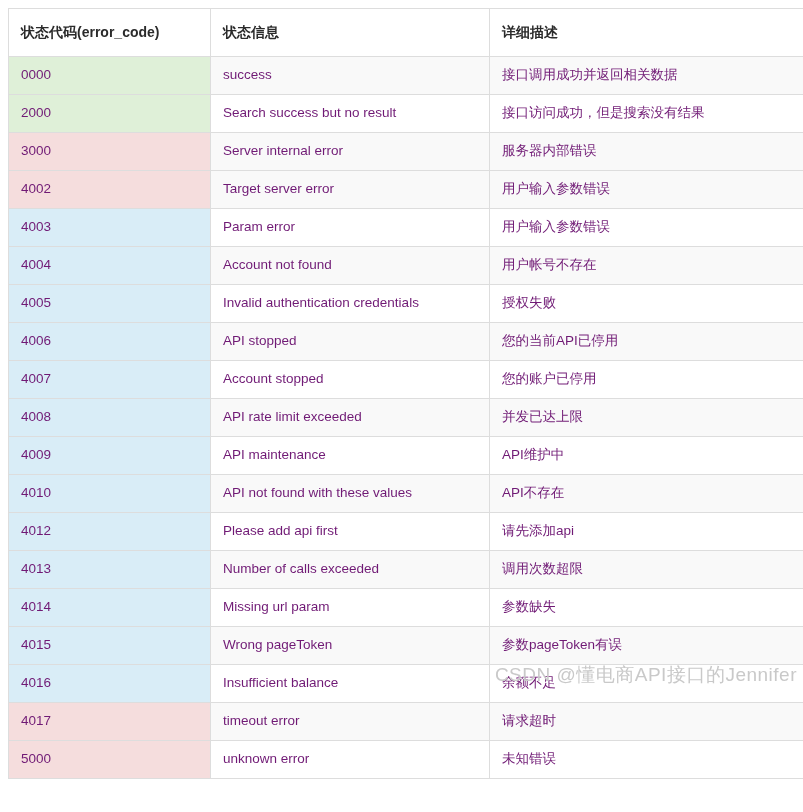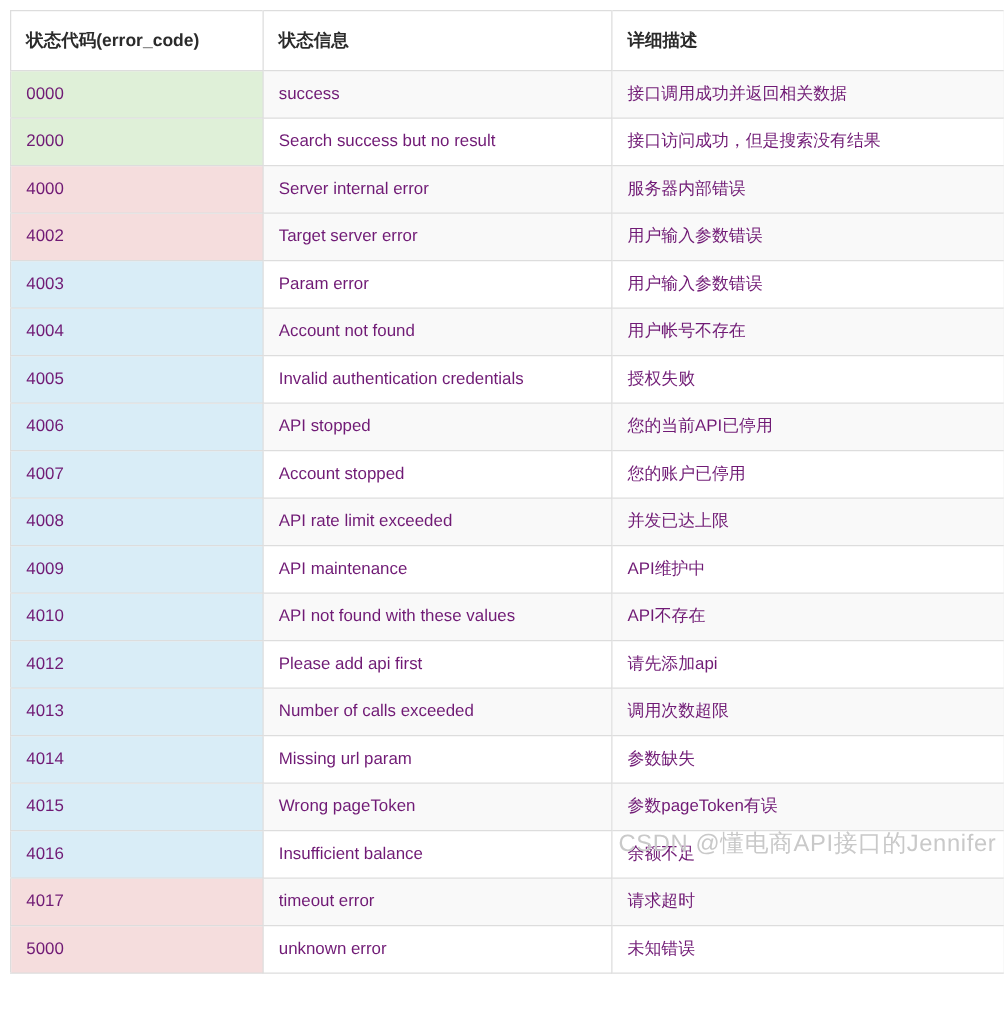--- a/index.html
+++ b/index.html
@@ -100,21 +100,21 @@
           <td class="code tone-success">0000</td>
           <td class="msg">success</td>
           <td class="desc">接口调用成功并返回相关数据</td>
         </tr>
         <tr class="even">
           <td class="code tone-success">2000</td>
           <td class="msg">Search success but no result</td>
           <td class="desc">接口访问成功，但是搜索没有结果</td>
         </tr>
         <tr class="odd">
-          <td class="code tone-error">4000</td>
+          <td class="code tone-error">3000</td>
           <td class="msg">Server internal error</td>
           <td class="desc">服务器内部错误</td>
         </tr>
         <tr class="odd">
           <td class="code tone-error">4002</td>
           <td class="msg">Target server error</td>
           <td class="desc">用户输入参数错误</td>
         </tr>
         <tr class="even">
           <td class="code tone-info">4003</td>

